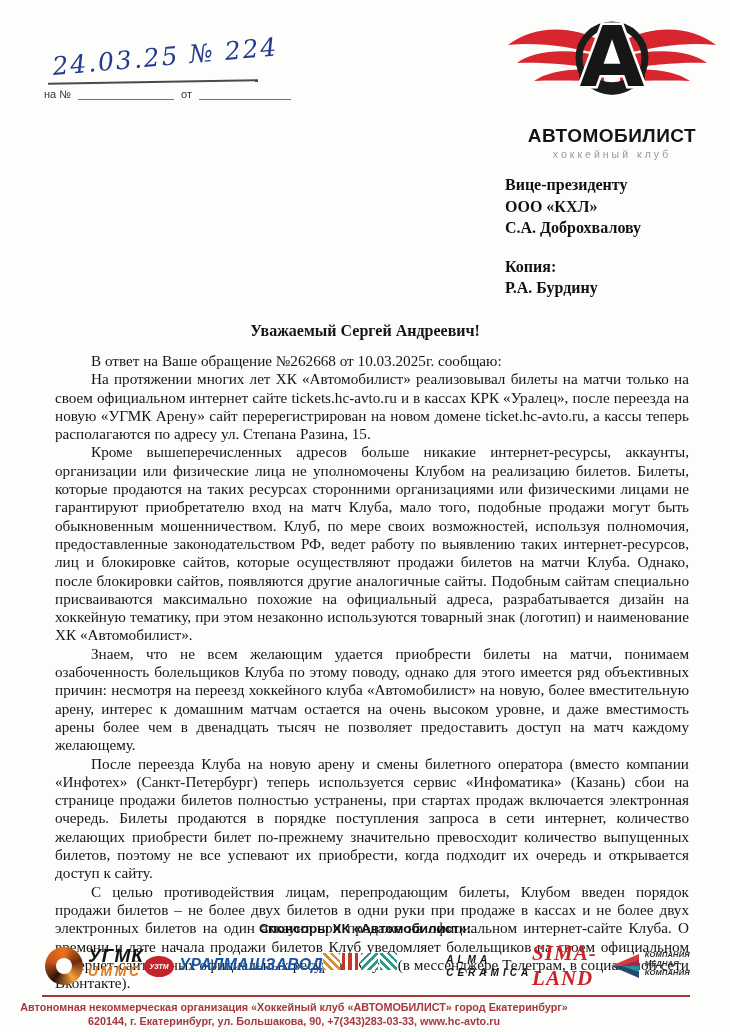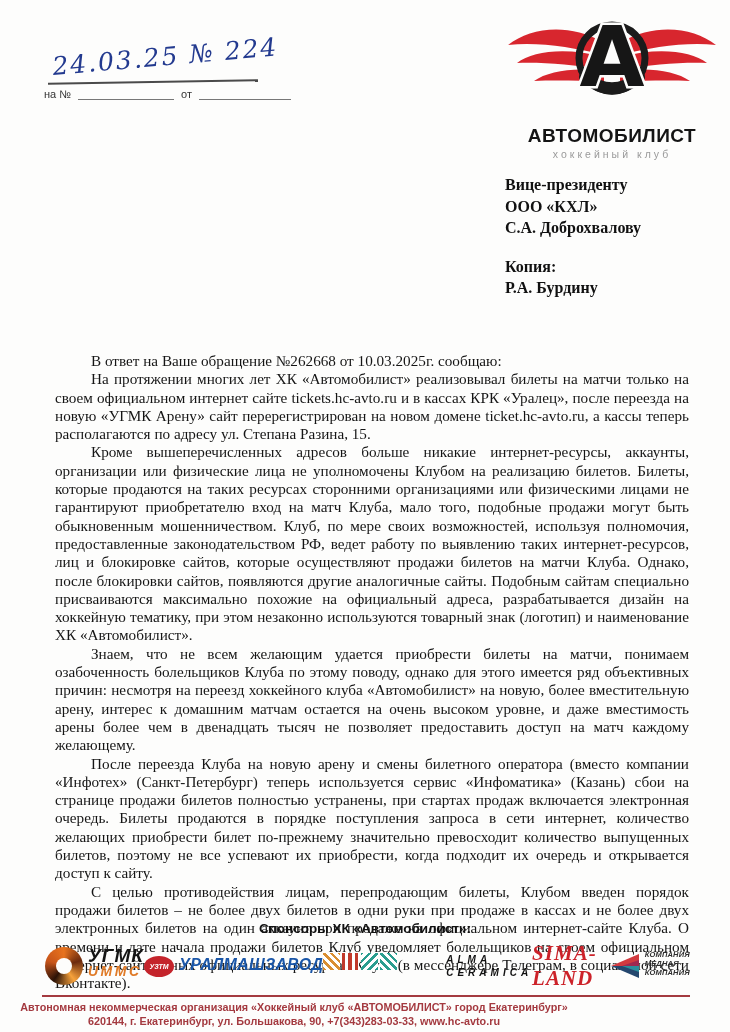--- a/index.html
+++ b/index.html
@@ -125,20 +125,21 @@
   <div class="addressee">
     <div>Вице-президенту</div>
     <div>ООО «КХЛ»</div>
     <div>С.А. Доброхвалову</div>
     <div class="copy-block">
       <div>Копия:</div>
       <div>Р.А. Бурдину</div>
     </div>
   </div>
 
+  <div class="salutation">Уважаемый Сергей Андреевич!</div>
 
   <div class="body-text">
     <p>В ответ на Ваше обращение №262668 от 10.03.2025г. сообщаю:</p>
     <p>На протяжении многих лет ХК «Автомобилист» реализовывал билеты на матчи только на своем официальном интернет сайте tickets.hc-avto.ru и в кассах КРК «Уралец», после переезда на новую «УГМК Арену» сайт перерегистрирован на новом домене ticket.hc-avto.ru, а кассы теперь располагаются по адресу ул. Степана Разина, 15.</p>
     <p>Кроме вышеперечисленных адресов больше никакие интернет-ресурсы, аккаунты, организации или физические лица не уполномочены Клубом на реализацию билетов. Билеты, которые продаются на таких ресурсах сторонними организациями или физическими лицами не гарантируют приобретателю вход на матч Клуба, мало того, подобные продажи могут быть обыкновенным мошенничеством. Клуб, по мере своих возможностей, используя полномочия, предоставленные законодательством РФ, ведет работу по выявлению таких интернет-ресурсов, лиц и блокировке сайтов, которые осуществляют продажи билетов на матчи Клуба. Однако, после блокировки сайтов, появляются другие аналогичные сайты. Подобным сайтам специально присваиваются максимально похожие на официальный адреса, разрабатывается дизайн на хоккейную тематику, при этом незаконно используются товарный знак (логотип) и наименование ХК «Автомобилист».</p>
     <p>Знаем, что не всем желающим удается приобрести билеты на матчи, понимаем озабоченность болельщиков Клуба по этому поводу, однако для этого имеется ряд объективных причин: несмотря на переезд хоккейного клуба «Автомобилист» на новую, более вместительную арену, интерес к домашним матчам остается на очень высоком уровне, и даже вместимость арены более чем в двенадцать тысяч не позволяет предоставить доступ на матч каждому желающему.</p>
     <p>После переезда Клуба на новую арену и смены билетного оператора (вместо компании «Инфотех» (Санкт-Петербург) теперь используется сервис «Инфоматика» (Казань) сбои на странице продажи билетов полностью устранены, при стартах продаж включается электронная очередь. Билеты продаются в порядке поступления запроса в сети интернет, количество желающих приобрести билет по-прежнему значительно превосходит количество выпущенных билетов, поэтому не все успевают их приобрести, когда подходит их очередь и открывается доступ к сайту.</p>
     <p>С целью противодействия лицам, перепродающим билеты, Клубом введен порядок продажи билетов – не более двух билетов в одни руки при продаже в кассах и не более двух электронных билетов на один аккаунт при продаже на официальном интернет-сайте Клуба. О времени и дате начала продажи билетов Клуб уведомляет болельщиков на своем официальном интернет-сайте, иных официальных ресурсах Клуба (в мессенджере Телеграм, в социальной сети Вконтакте).</p>
   </div>
 

